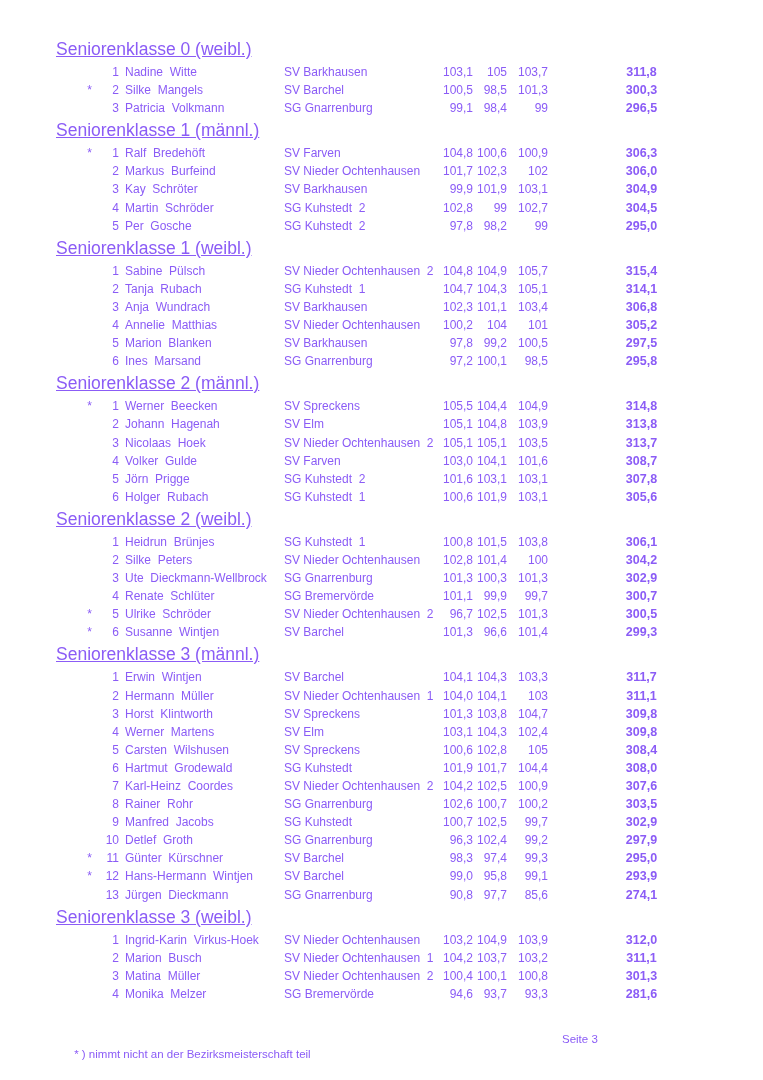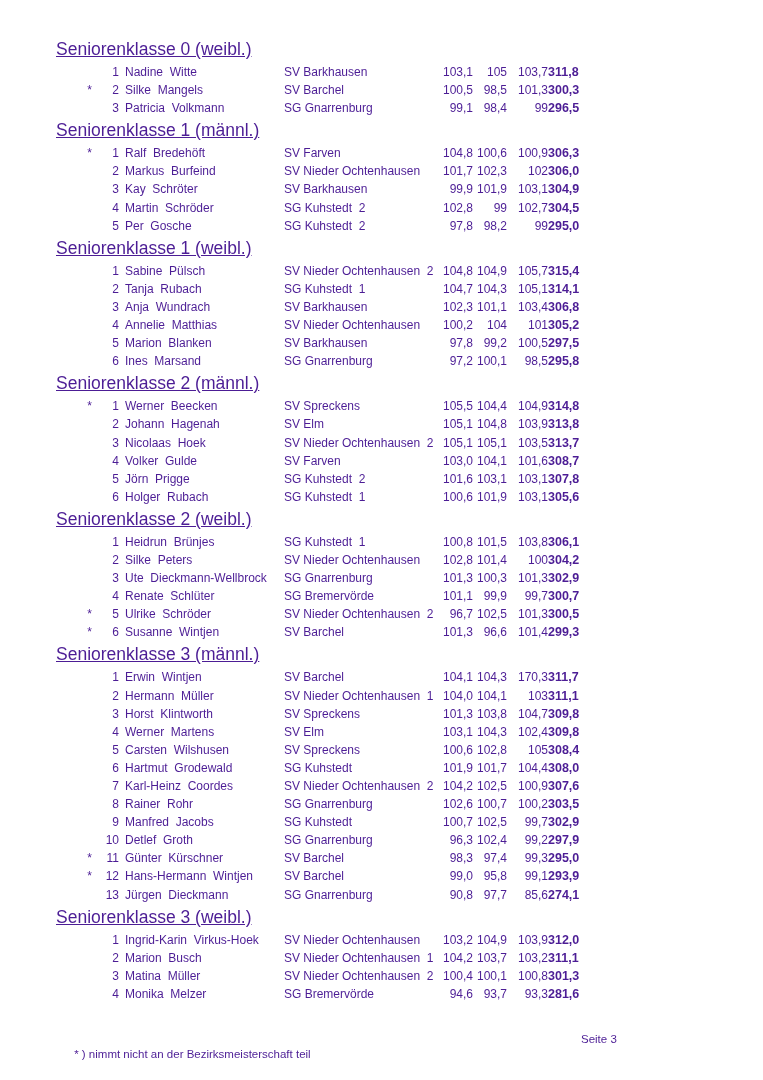--- a/index.html
+++ b/index.html
@@ -1,20 +1,20 @@
 <!DOCTYPE html>
 <html><head>
 <meta charset="utf-8">
 <style>
   html,body { margin:0; padding:0; background:#ffffff; }
   .page {
     position:relative;
     width:763px; height:1080px;
     background:#ffffff;
-    color:#4c1d95;
+    color:#8b5cf6;
     font-family:"Liberation Sans", sans-serif;
     box-sizing:border-box;
     padding-top:36px;
     overflow:hidden;
   }
   .sec-title {
     font-size:17.5px;
     font-weight:400;
     line-height:20px;
     text-decoration:underline;
@@ -28,31 +28,31 @@
     height:18.1px;
     align-items:center;
     font-size:12px;
     line-height:18.1px;
   }
   .c-flag  { text-align:right; padding-right:4px; font-size:12px; }
   .c-rank  { text-align:right; }
   .c-name  { padding-left:6px; white-space:pre; overflow:hidden; }
   .c-club  { white-space:pre; overflow:hidden; }
   .c-s1, .c-s2, .c-s3 { text-align:right; white-space:pre; }
-  .c-total { text-align:left; font-weight:bold; font-size:12.5px; }
+  .c-total { text-align:center; font-weight:bold; font-size:12.5px; }
   .footer {
     margin-top:5px;
     margin-left:55px;
     font-size:11.5px;
     position:relative;
     white-space:pre;
   }
   .footer-line1 { position:relative; height:15px; line-height:15px; }
   .footer-line2 { position:relative; height:15px; line-height:15px; margin-top:6px; }
-  .page-num { position:absolute; left:526px; top:0; }   
+  .page-num { position:absolute; left:507px; top:0; }   
   .disq     { position:absolute; left:283px; top:0; }   
   .sym { font-size:10.5px; }
 </style>
 </head>
 <body>
 
 <main class="page">
   <div id="sections">
       <section>
         <div class="sec-title">Seniorenklasse 0 (weibl.)</div>
@@ -331,21 +331,21 @@
       </section>
       <section>
         <div class="sec-title">Seniorenklasse 3 (männl.)</div>
         <div class="row">
           <span class="c-flag"></span>
           <span class="c-rank">1</span>
           <span class="c-name">Erwin  Wintjen</span>
           <span class="c-club">SV Barchel</span>
           <span class="c-s1">104,1</span>
           <span class="c-s2">104,3</span>
-          <span class="c-s3">170,3</span>
+          <span class="c-s3">103,3</span>
           <span class="c-total">311,7</span>
         </div>
         <div class="row">
           <span class="c-flag"></span>
           <span class="c-rank">2</span>
           <span class="c-name">Hermann  Müller</span>
           <span class="c-club">SV Nieder Ochtenhausen  1</span>
           <span class="c-s1">104,0</span>
           <span class="c-s2">104,1</span>
           <span class="c-s3">103</span>

